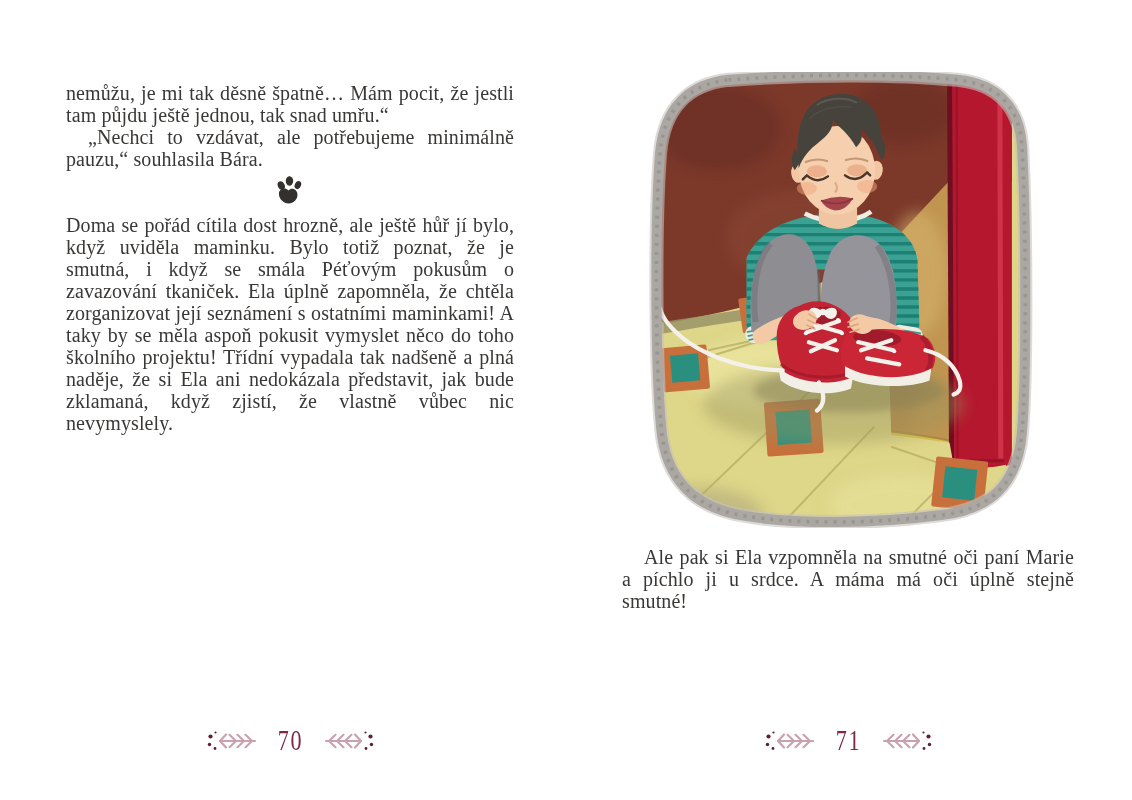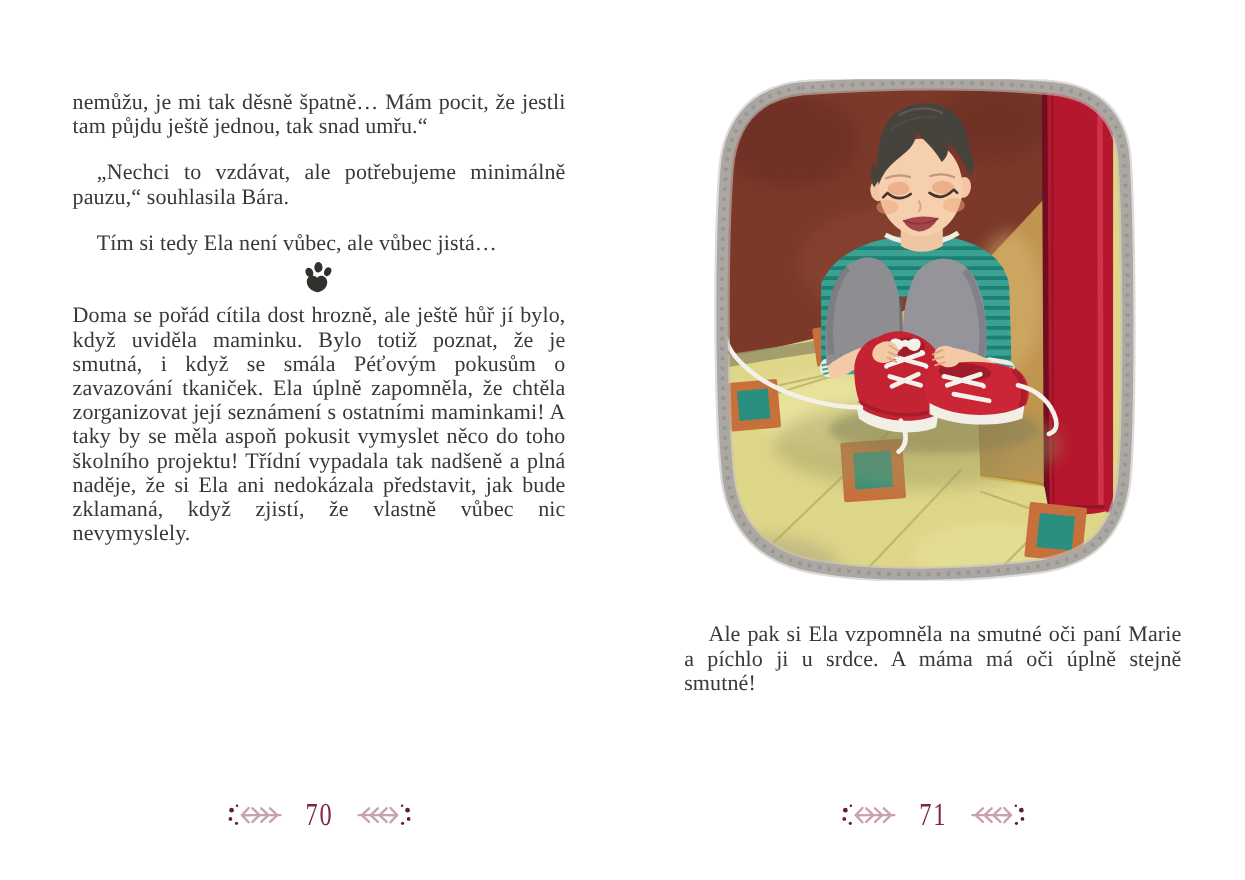--- a/index.html
+++ b/index.html
@@ -1,39 +1,38 @@
 <!DOCTYPE html>
 <html lang="cs"><head>
 <meta charset="utf-8">
 <style>
   html,body{margin:0;padding:0;background:#ffffff;}
   .spread{position:relative;width:1132px;height:800px;background:#ffffff;overflow:hidden;
           font-family:"Liberation Serif","DejaVu Serif",serif;color:#3a3836;}
   .text-col{position:absolute;font-size:20px;line-height:22px;text-align:justify;letter-spacing:.1px;font-family:Liberation Serif, serif;}
   .text-col p{margin:0;}
-  .text-col p.indent{text-indent:22px;margin-top:20px;}
+  .text-col p.indent{text-indent:22px;}
   #left-text{left:66px;top:82px;width:448px;}
   #right-text{left:622px;top:546px;width:452px;}
   .paw-divider{display:flex;justify-content:center;margin:5px 0 7px;}
   .page-footer{position:absolute;top:712px;height:42px;display:flex;align-items:flex-end;justify-content:center;gap:15px;}
   #left-footer{left:66px;width:448px;}
   #right-footer{left:622px;width:452px;}
   .page-number{color:#7d2846;font-size:27px;line-height:1;display:inline-block;transform:scale(.82,1.08);letter-spacing:2px;}
   .illus-wrap{position:absolute;left:648px;top:72px;width:388px;height:456px;}
 </style>
 </head>
 <body>
 
 <div class="spread">
 
   <div>
     <div class="text-col" id="left-text">
       <p>nemůžu, je mi tak děsně špatně… Mám pocit, že jestli tam půjdu ještě jednou, tak snad umřu.“</p>
       <p class="indent">„Nechci to vzdávat, ale potřebujeme minimálně pauzu,“ souhlasila Bára.</p>
-      <p class="indent">Tím si tedy Ela není vůbec, ale vůbec jistá…</p>
       <div class="paw-divider">
         <svg width="32" height="32" viewBox="0 0 30 30" aria-hidden="true">
           <g fill="#33312e">
             <ellipse cx="6.8" cy="10" rx="3.2" ry="4.2" transform="rotate(-24 6.8 10)"></ellipse>
             <ellipse cx="14.5" cy="5.6" rx="3.5" ry="4.5" transform="rotate(2 14.5 5.6)"></ellipse>
             <ellipse cx="22.4" cy="9.4" rx="2.9" ry="3.9" transform="rotate(24 22.4 9.4)"></ellipse>
             <path d="M13.5 14.5 C10 11 4.6 13.2 4.6 17.6 C4.6 22.8 9 26.4 13.8 26.8 C18.4 26.4 22.4 22.8 22 17.8 C21.6 13.2 16.6 11 13.5 14.5 Z"></path>
           </g>
         </svg>
       </div>

